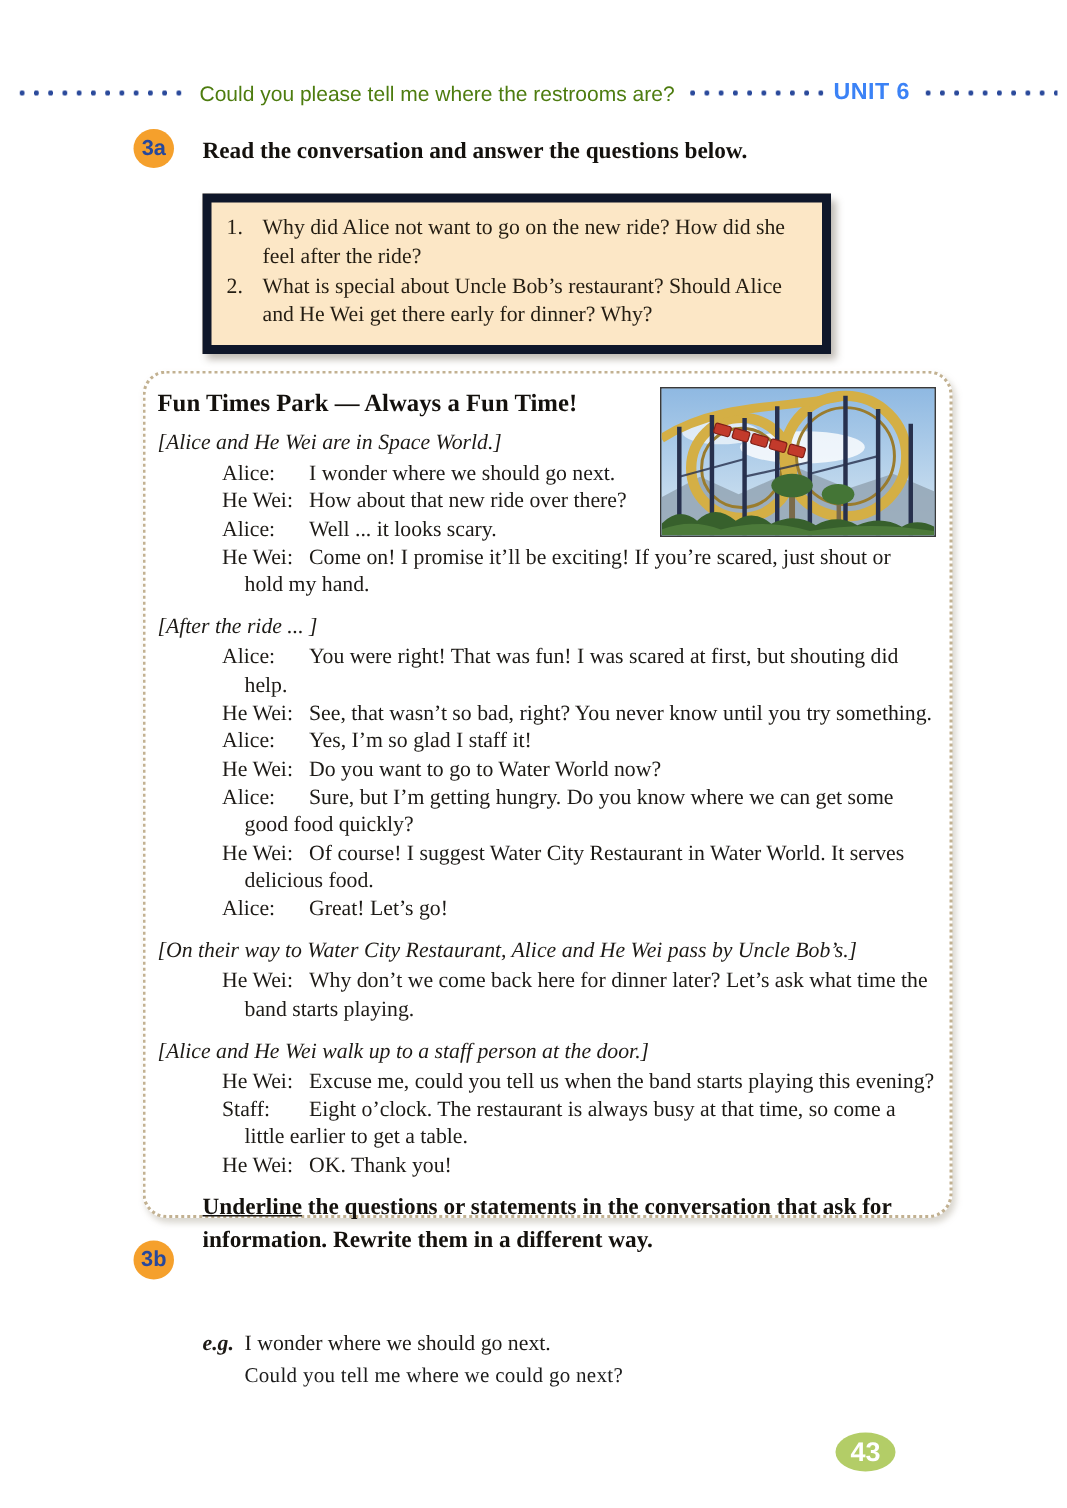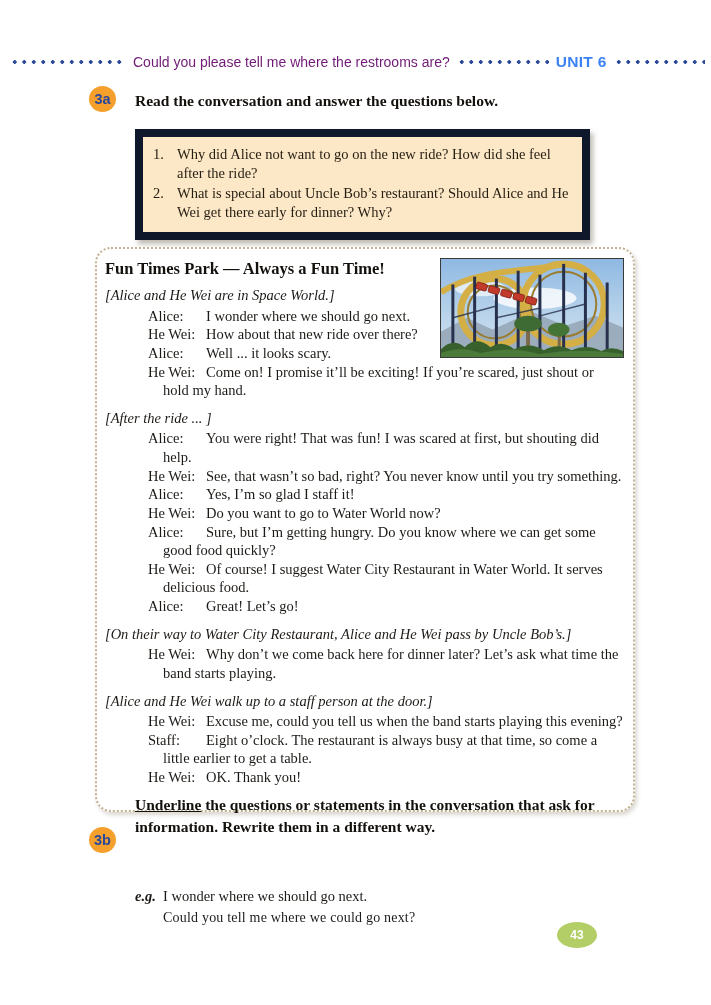--- a/index.html
+++ b/index.html
@@ -16,43 +16,43 @@
     font-family:"Liberation Sans","DejaVu Sans",sans-serif;
   }
   .dots {
     height:6px; align-self:center;
     background-image:radial-gradient(circle, #2b4a9b 1.7px, rgba(0,0,0,0) 1.9px);
     background-size:9.5px 6px; background-position:left center; background-repeat:repeat-x;
   }
   .dots-left  { width:116px; }
   .dots-mid   { width:92px; }
   .dots-right { flex:1; }
-  .header-title { color:#701a75; font-size:14px; white-space:nowrap; }
+  .header-title { color:#4d7c0f; font-size:14px; white-space:nowrap; }
   .header-unit  { color:#3b82f6; font-size:15.5px; font-weight:bold; white-space:nowrap; letter-spacing:.3px; }
 
   
   .badge {
     position:absolute; width:27px; height:26px; border-radius:50%;
     background:#f5a02c; color:#27489c; font-family:"Liberation Sans","DejaVu Sans",sans-serif;
     font-weight:bold; font-size:14.5px; display:flex; align-items:center; justify-content:center;
   }
   .badge-3a { left:89px; top:86px;text-align:center; }
   .badge-3b { left:89px; top:827px; }
 
   .instruction {
     position:absolute; font-weight:bold; font-size:15.5px; line-height:1.4; color:#14110d;
   }
   .instr-3a { left:135px; top:90px; width:470px; }
   .instr-3b { left:135px; top:794px; width:507px; }
   .u { text-decoration:underline; }
 
   
   .qbox {
-    position:absolute; left:135px; top:129px; width:455px; box-sizing:border-box;
-    background:#fce7c6; border:8px solid #0f172a;
+    position:absolute; left:135px; top:129px; width:419px; box-sizing:border-box;
+    background:#fce7c6; border:6px solid #0f172a;
     box-shadow:3px 4px 5px rgba(110,100,85,.45);
     padding:8px 12px 9px 10px; font-size:14.5px; line-height:1.34; color:#241d12;
   }
   .q-item { padding-left:24px; text-indent:-24px; }
   .q-num  { display:inline-block; width:24px; text-indent:0; }
 
   
   .convo {
     position:absolute; left:95px; top:247px; width:540px; min-height:565px; box-sizing:border-box;
     border:2px dotted #c2b191; border-radius:16px;
@@ -79,23 +79,23 @@
   .example { position:absolute; left:135px; top:887px; font-size:14.5px; line-height:1.3; }
   .eg-row { display:flex; }
   .eg-label { font-weight:bold; font-style:italic; width:28px; flex:none; }
   .eg-rewritten {
     margin-left:28px; margin-top:3px;
     font-family:cursive; font-size:14px; color:#1c1c1c; letter-spacing:.2px;
   }
 
   
   .page-badge {
-    position:absolute; left:557px; top:922px; width:40px; height:26px; border-radius:50%;
+    position:absolute; left:557px; top:955px; width:40px; height:26px; border-radius:50%;
     background:#b3cd67; color:#ffffff; font-family:"Liberation Sans","DejaVu Sans",sans-serif;
-    font-weight:bold; font-size:12px; display:flex; align-items:center; justify-content:center;
+    font-weight:bold; font-size:18px; display:flex; align-items:center; justify-content:center;
   }
 </style>
 </head>
 <body>
 
 <div class="header">
   <div class="dots dots-left"></div>
   <div class="header-title">Could you please tell me where the restrooms are?</div>
   <div class="dots dots-mid"></div>
   <div class="header-unit">UNIT 6</div>

